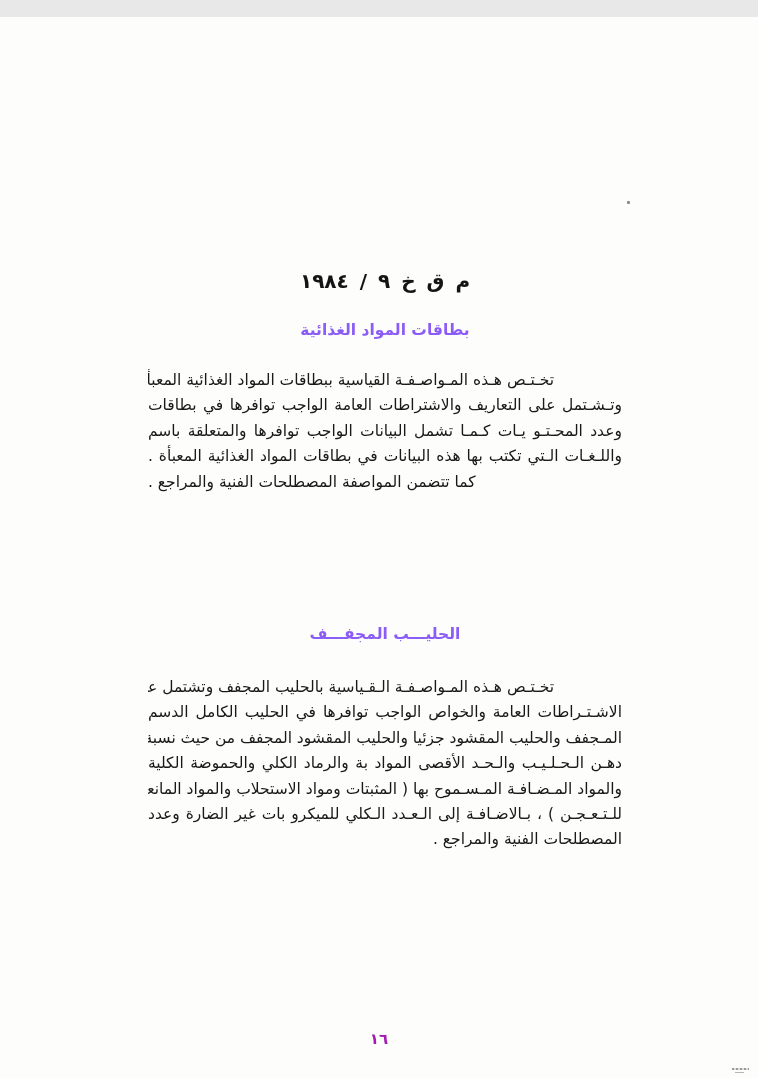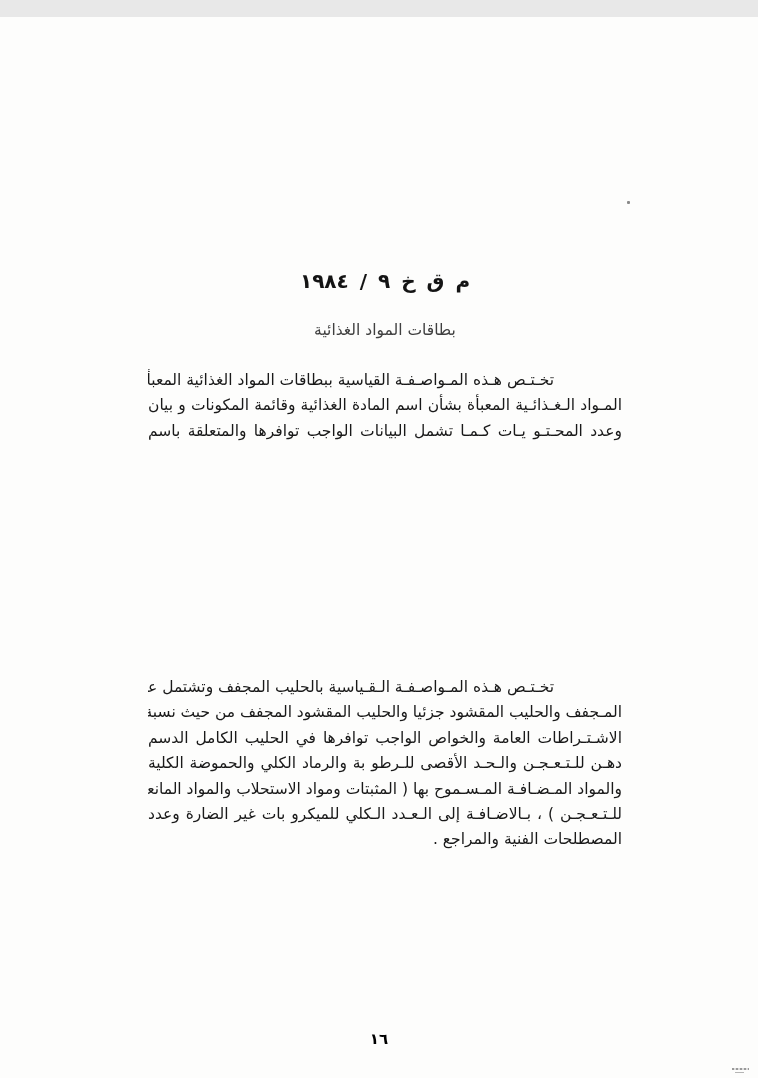--- a/index.html
+++ b/index.html
@@ -29,22 +29,22 @@
     letter-spacing: 0.5px;
     word-spacing: 4px;
     color: #141414;
   }
   .section-title {
     left: 148px;
     width: 474px;
     text-align: center;
     direction: rtl;
     font-size: 15.5px;
-    font-weight: normal;
-    color: #404040;
+    font-weight: bold;
+    color: #8b5cf6;
   }
   .para {
     left: 148px;
     width: 474px;
     direction: rtl;
     font-size: 15.5px;
   }
   .line {
     height: 25.4px;
     line-height: 25.4px;
@@ -68,21 +68,21 @@
   }
   .page-number {
     left: 0;
     width: 758px;
     top: 1013px;
     text-align: center;
     direction: rtl;
     font-size: 15px;
     font-weight: bold;
     letter-spacing: 2px;
-    color: #000000;
+    color: #a21caf;
   }
   .speck {
     left: 627px;
     top: 184px;
     width: 3px;
     height: 3px;
     background: #8a8a8a;
     border-radius: 1px;
   }
   .stripe-mark {
@@ -112,31 +112,34 @@
 <div class="page">
 
   <span class="abs speck"></span>
 
   <div class="abs section-code" style="top:252px;">م ق خ ٩ / ١٩٨٤</div>
 
   <div class="abs section-title" style="top:304px;">بطاقات المواد الغذائية</div>
 
   <div class="abs para" style="top:351px;">
     <div class="line line--first">تخـتـص هـذه المـواصـفـة القياسية ببطاقات المواد الغذائية المعبأة</div>
-    <div class="line">المـواد الـغـذائـية المعبأة بشأن اسم المادة الغذائية وقائمة المكونات و بيان</div>
+    <div class="line">وتـشـتمل على التعاريف والاشتراطات العامة الواجب توافرها في بطاقات</div>
     <div class="line">وعدد المحـتـو يـات كـمـا تشمل البيانات الواجب توافرها والمتعلقة باسم</div>
+    <div class="line">واللـغـات الـتي تكتب بها هذه البيانات في بطاقات المواد الغذائية المعبأة .</div>
+    <div class="line line--last-left">كما تتضمن المواصفة المصطلحات الفنية والمراجع .</div>
   </div>
 
 
+  <div class="abs section-title" style="top:608px;">الحليـــب المجفـــف</div>
 
   <div class="abs para" style="top:658px;">
     <div class="line line--first">تخـتـص هـذه المـواصـفـة الـقـياسية بالحليب المجفف وتشتمل على</div>
+    <div class="line">الاشـتـراطات العامة والخواص الواجب توافرها في الحليب الكامل الدسم</div>
     <div class="line">المـجفف والحليب المقشود جزئيا والحليب المقشود المجفف من حيث نسبة</div>
-    <div class="line">الاشـتـراطات العامة والخواص الواجب توافرها في الحليب الكامل الدسم</div>
-    <div class="line">دهـن للـتـعـجـن والـحـد الأقصى للـرطو بة والرماد الكلي والحموضة الكلية</div>
+    <div class="line">دهـن الـحـلـيـب والـحـد الأقصى المواد بة والرماد الكلي والحموضة الكلية</div>
     <div class="line">والمواد المـضـافـة المـسـموح بها ( المثبتات ومواد الاستحلاب والمواد المانعة</div>
     <div class="line">للـتـعـجـن ) ، بـالاضـافـة إلى الـعـدد الـكلي للميكرو بات غير الضارة وعدد</div>
     <div class="line line--last-right">المصطلحات الفنية والمراجع .</div>
   </div>
 
   <div class="abs page-number">١٦</div>
 
   <div class="abs stripe-mark"></div>
 
 </div>

